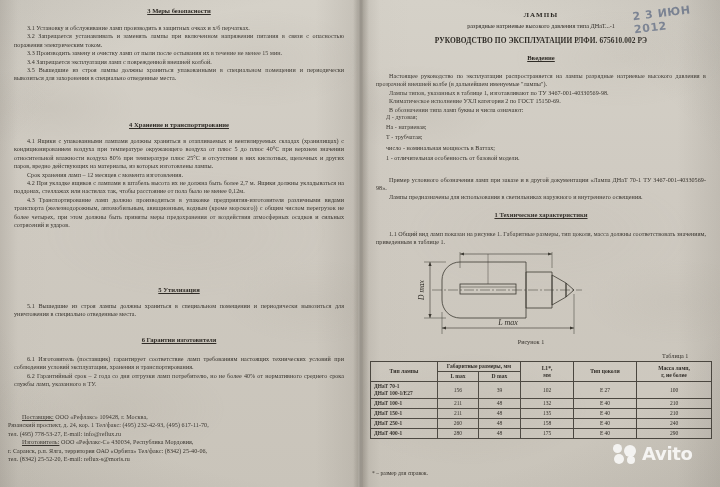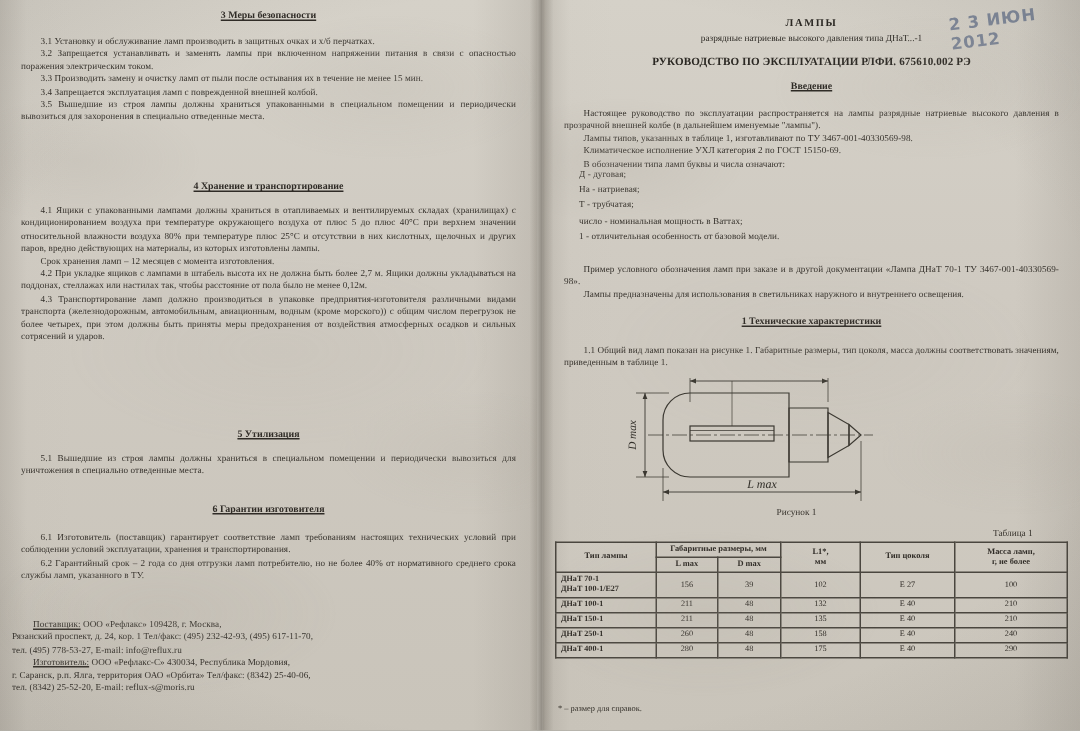--- a/index.html
+++ b/index.html
@@ -390,14 +390,23 @@
     </table>
 
     <div class="tbl-note" style="top:470px; left:10px;">* – размер для справок.</div>
 
     <div class="grain"></div>
   </div>
 
   <div class="gutter"></div>
   <div class="vignette"></div>
 
+  <div class="wm" style="top:443px; left:613px;">
+    <span class="wm-dots">
+        <i></i>
+        <i></i>
+        <i></i>
+        <i></i>
+      </span>
+    <span class="wm-text">Avito</span>
+  </div>
 
 </div>
 
 </body></html>

